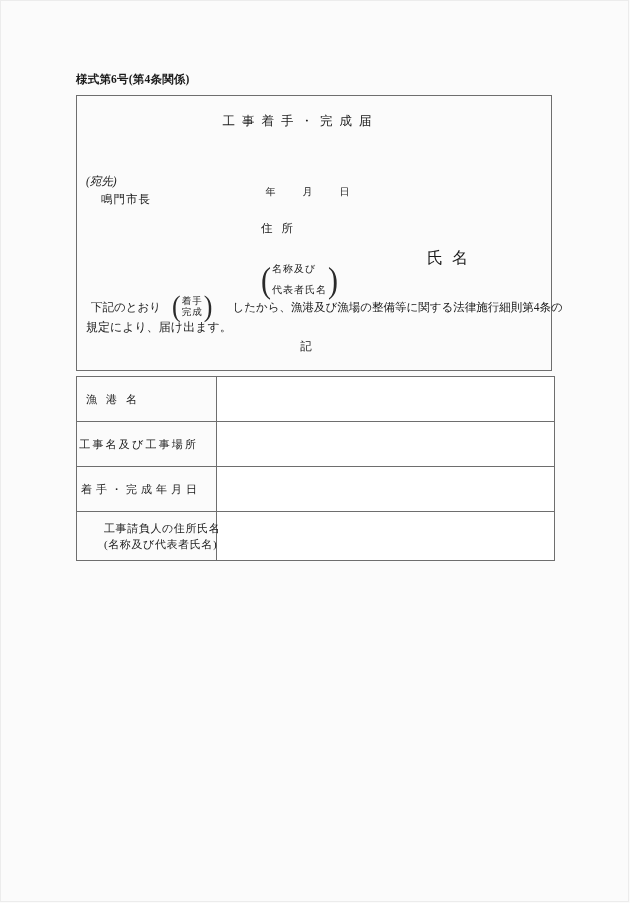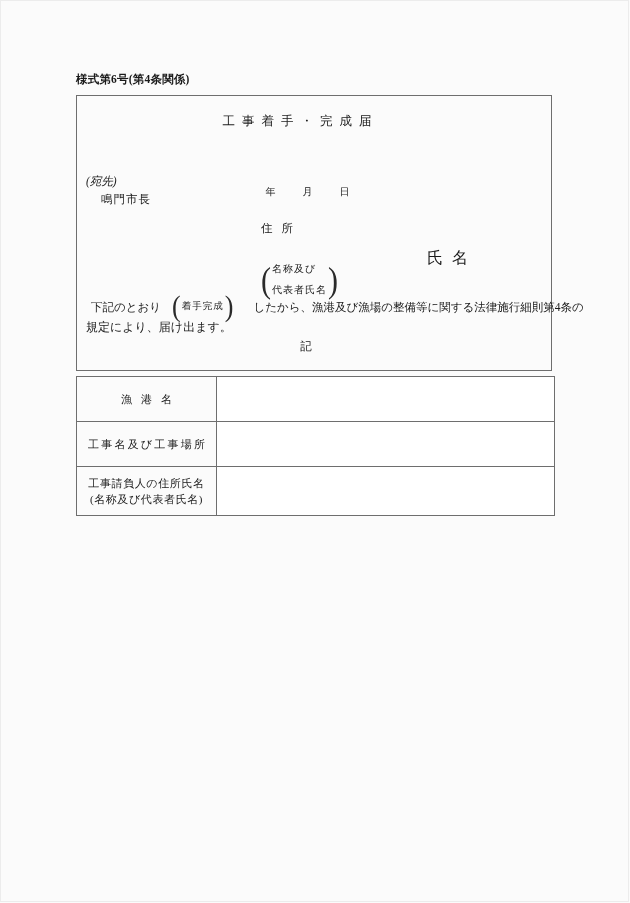--- a/index.html
+++ b/index.html
@@ -166,21 +166,21 @@
     white-space: nowrap;
   }
   .choice .brk {
     font-size: 26px;
     line-height: 1;
     transform: scaleY(1.12);
     color: #2a2a2a;
   }
   .choice .stack {
     display: flex;
-    flex-direction: row;
+    flex-direction: column;
     line-height: 1.2;
     padding: 0 1px;
   }
   .choice .stack span { letter-spacing: 1px; }
 
   .body-line2 {
     position: absolute;
     left: 9px;
     top: 223px;
     font-size: 12px;
@@ -206,21 +206,20 @@
     table-layout: fixed;
   }
   .table td {
     border: 1px solid #6e6e6e;
     padding: 0;
     vertical-align: middle;
   }
   .table td.label {
     width: 139px;
     height: 44px;
-    text-align: center;
     font-size: 11px;
     white-space: nowrap;
   }
   .table td.label .spaced {
     letter-spacing: 9px;
     text-indent: 9px;
     display: block;
   }
   .table td.label .spaced-tight {
     letter-spacing: 2.2px;
@@ -234,21 +233,21 @@
   }
   .table td.label .two-line {
     display: block;
     line-height: 1.5;
     letter-spacing: 0.6px;
   }
   .table td.value {
     width: 337px;
     background: #ffffff;
   }
-  .table tr.tall td { height: 48px; }
+  .table tr.tall td { height: 48px; padding-left: 27px; }
 </style>
 </head>
 <body>
 
 <div class="page-edge"></div>
 
 <div class="sheet">
 
   <div class="form-no">様式第6号(第4条関係)</div>
 
@@ -301,20 +300,26 @@
           <span class="spaced">漁港名</span>
         </td>
         <td class="value"></td>
       </tr>
       <tr>
         <td class="label">
           <span class="spaced-tight">工事名及び工事場所</span>
         </td>
         <td class="value"></td>
       </tr>
+      <tr>
+        <td class="label">
+          <span class="spaced-mid">着手・完成年月日</span>
+        </td>
+        <td class="value"></td>
+      </tr>
       <tr class="tall">
         <td class="label">
           <span class="two-line">工事請負人の住所氏名</span>
           <span class="two-line">(名称及び代表者氏名)</span>
         </td>
         <td class="value"></td>
       </tr>
     </tbody>
   </table>
 

